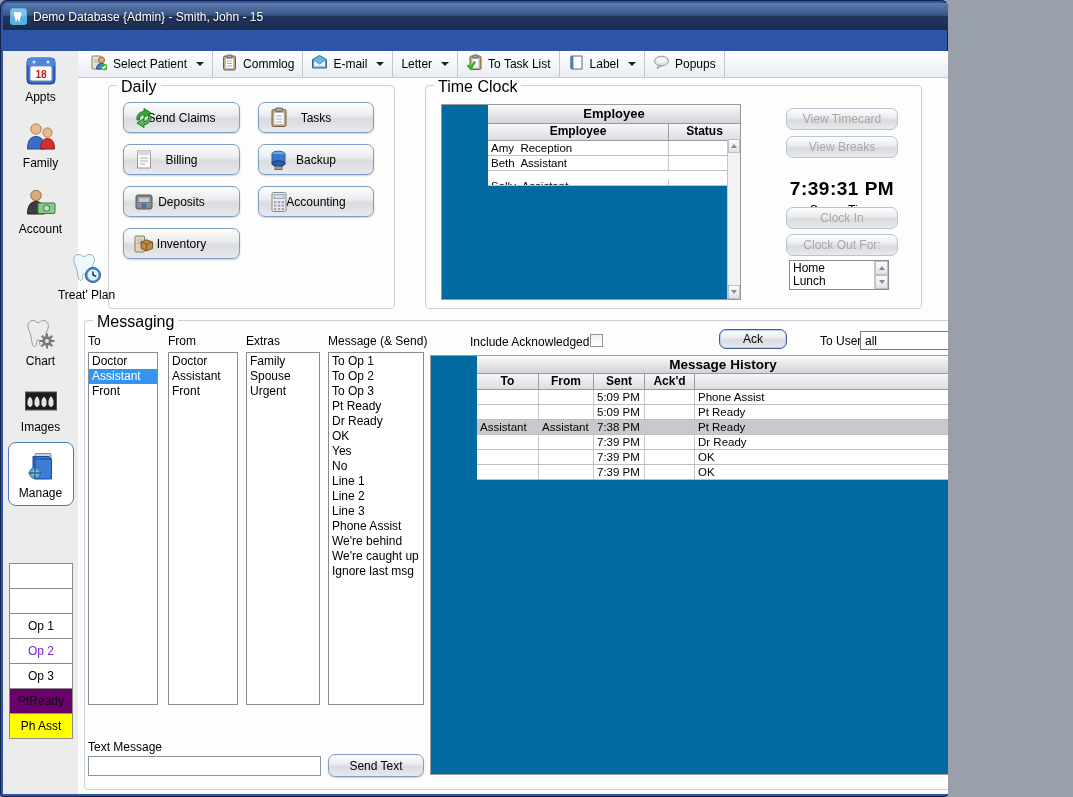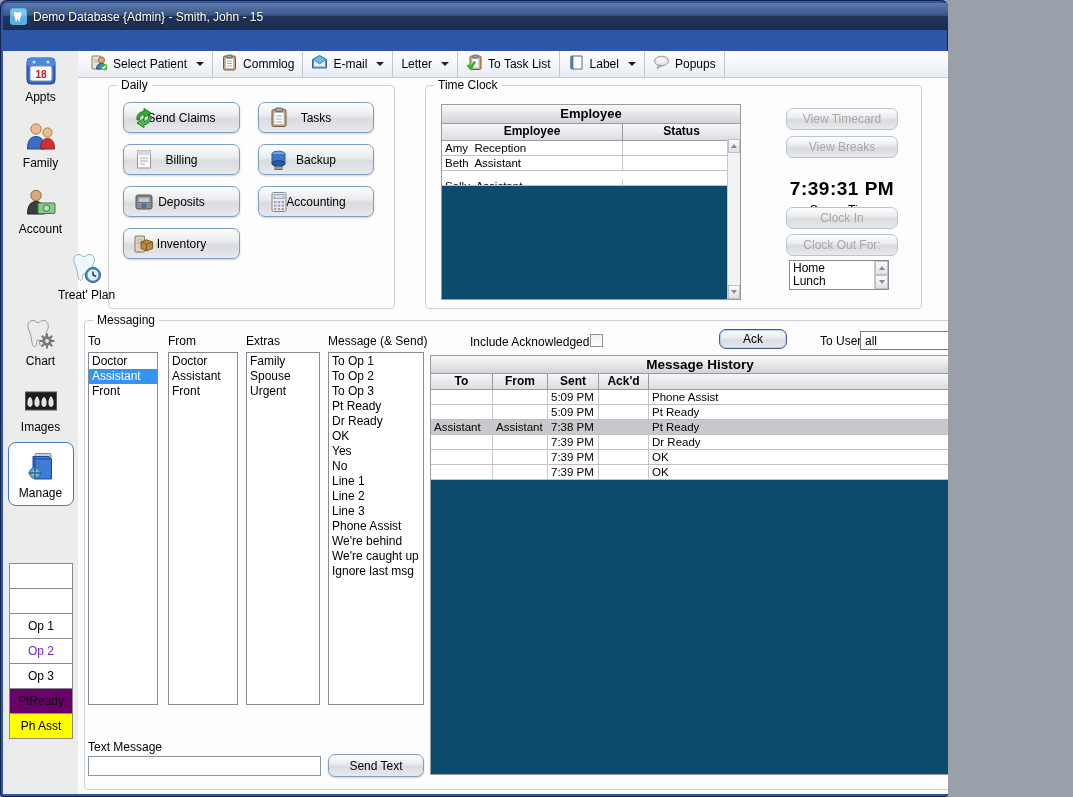--- a/index.html
+++ b/index.html
@@ -41,30 +41,30 @@
   .main{position:absolute;left:78px;top:51px;width:992px;height:743px;background:#fdfdfd;}
   .toolbar{position:absolute;left:78px;top:51px;width:992px;height:27px;
     background:linear-gradient(#ffffff,#e8ecf3);border-bottom:1px solid #c9cdd5;
     display:flex;align-items:center;font-size:12px;box-sizing:border-box;padding-left:5px;}
   .tbtn{display:flex;align-items:center;gap:5px;padding:0 8px;height:26px;cursor:default;}
   .tbtn svg{width:17px;height:17px;}
   .tarrow{width:0;height:0;border-left:4px solid transparent;border-right:4px solid transparent;border-top:4px solid #222;margin-left:4px;}
   .tsep{width:1px;height:26px;background:#c2c6ce;}
   
   .groupbox{position:absolute;border:1px solid #ccd0d6;border-radius:4px;}
-  .gb-label{position:absolute;top:-8px;left:8px;background:#fdfdfd;padding:0 4px;font-size:12px;color:#000;}
+  .gb-label{position:absolute;top:-8px;left:8px;background:#fdfdfd;padding:0 4px;font-size:16px;color:#000;}
   
   .gbtn{position:absolute;border:1px solid #7a9ec4;border-radius:7px;font-size:12px;color:#000;
     background:linear-gradient(#fefefe,#ebecee 42%,#d9dbdf 55%,#e7e9ec);
     display:flex;align-items:center;justify-content:center;box-shadow:0 1px 2px rgba(0,0,0,.18);box-sizing:border-box;cursor:default;}
   .gbtn.disabled{color:#a8a8a8;border-color:#b7c4d1;box-shadow:none;}
   .gbtn .bicon{position:absolute;left:9px;top:50%;transform:translateY(-50%);width:22px;height:22px;}
   .gbtn .bicon svg{width:22px;height:22px;}
   
-  .grid{position:absolute;border:1px solid #9a9aa2;background:#0c4a6e;box-sizing:border-box;font-size:11.5px;}
+  .grid{position:absolute;border:1px solid #9a9aa2;background:#0369a1;box-sizing:border-box;font-size:11.5px;padding-left:46px;}
   .gcaption{background:linear-gradient(#fafafa,#d2d3d9);border-bottom:1px solid #9a9aa2;font-weight:bold;
     text-align:center;font-size:13px;}
   .ghead{display:flex;background:linear-gradient(#f7f7f8,#dcdde2);border-bottom:1px solid #9a9aa2;font-weight:bold;font-size:12px;}
   .ghead .gc{border-right:1px solid #9a9aa2;text-align:center;box-sizing:border-box;}
   .grow{display:flex;background:#fff;border-bottom:1px solid #bfbfc6;}
   .grow .gc{border-right:1px solid #c6c6cc;padding-left:3px;white-space:pre;overflow:hidden;box-sizing:border-box;}
   .grow.sel{background:#c9c9cd;} .grow.sel .gc{background:#c9c9cd;}
   
   .vscroll{position:absolute;width:13px;background:#f2f2f4;border-left:1px solid #c6c6cc;box-sizing:border-box;}
   .sarrow{position:absolute;left:0;width:12px;height:14px;background:linear-gradient(#fcfcfc,#dfe1e5);

